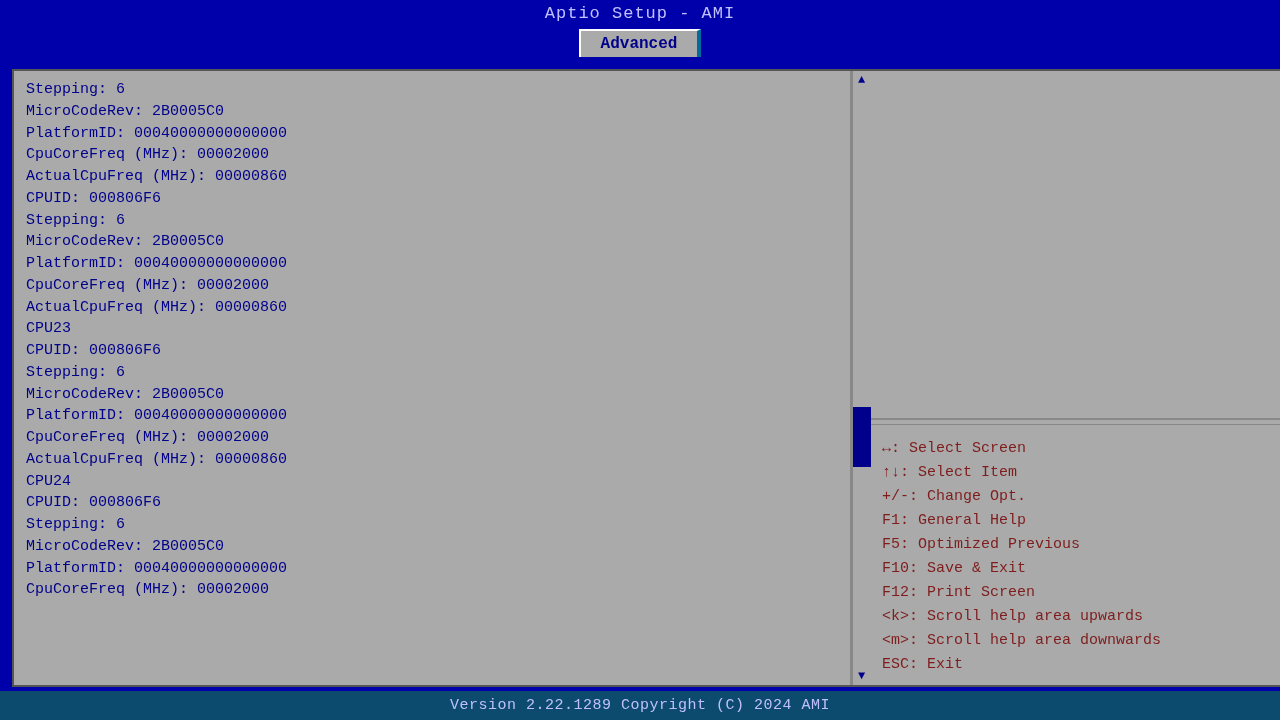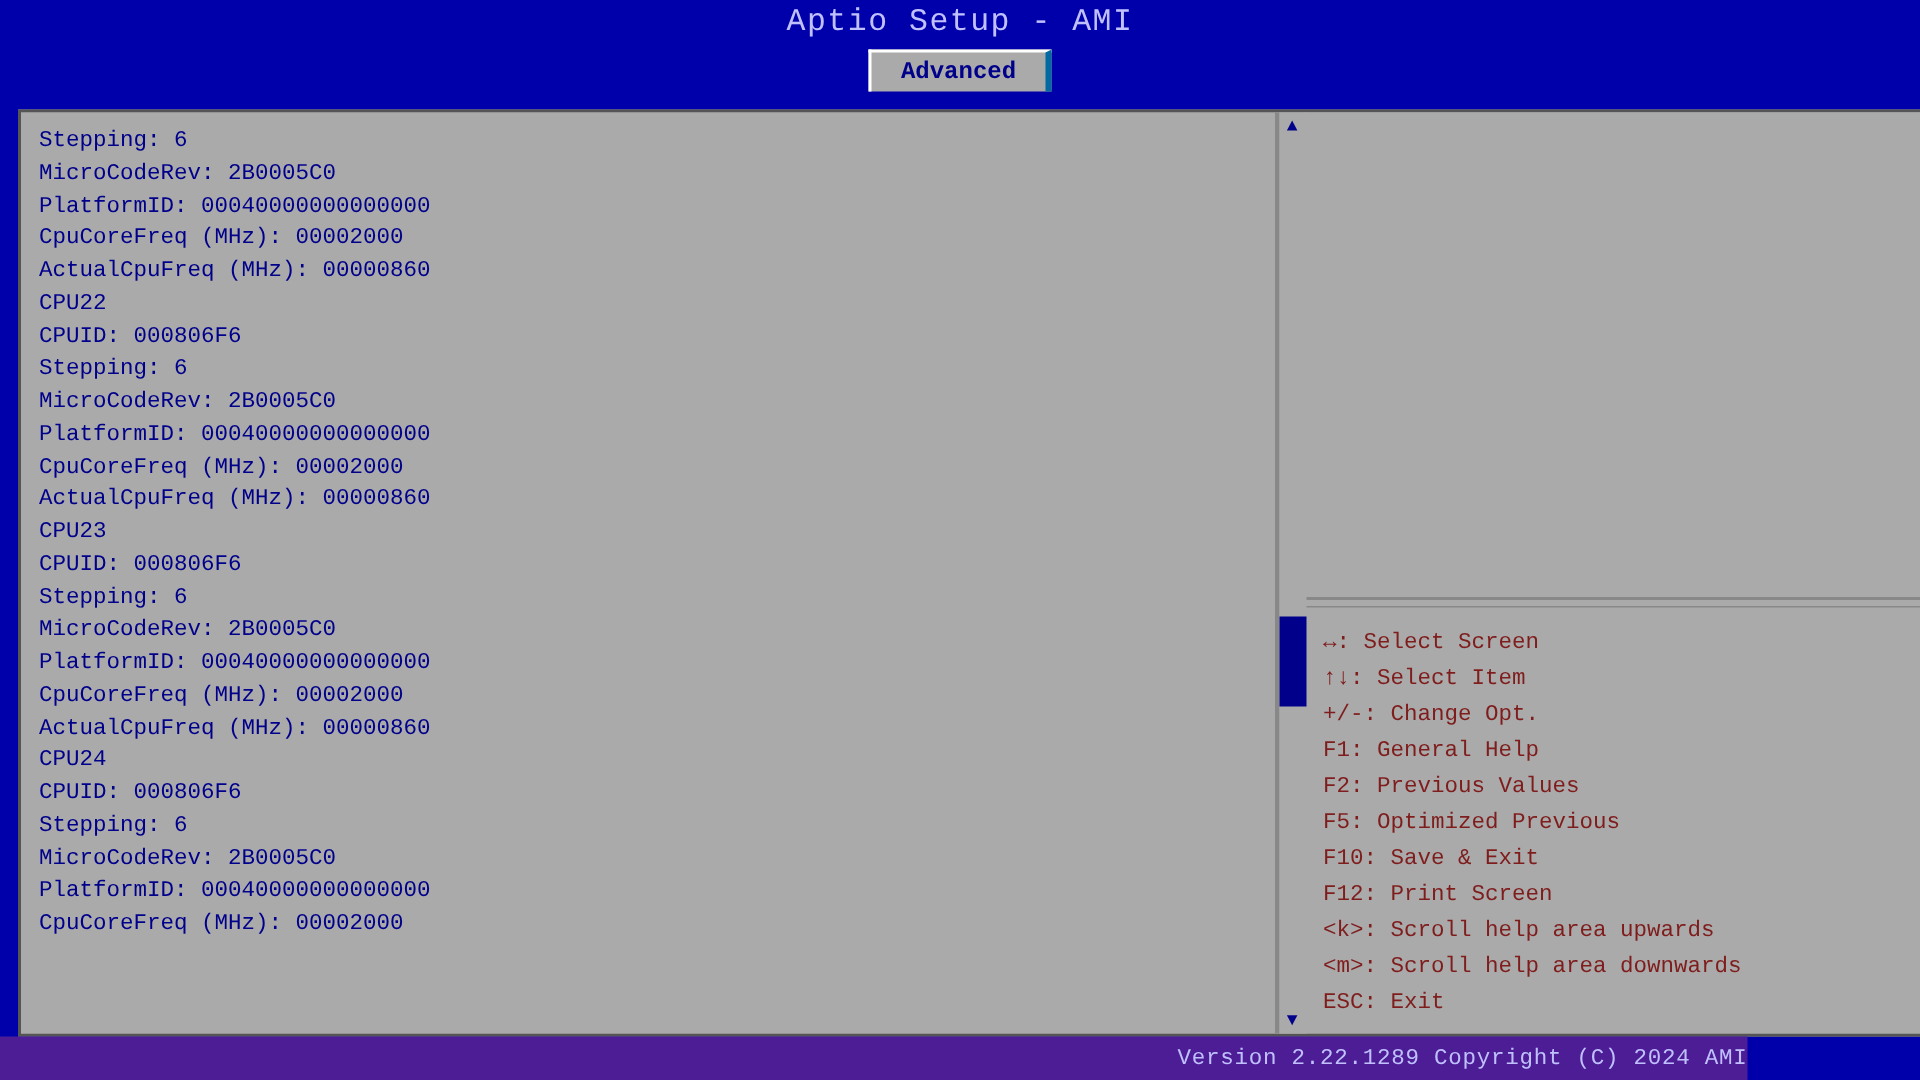--- a/index.html
+++ b/index.html
@@ -15,21 +15,21 @@
       font-size: 16px;
       overflow: hidden;
     }
 
     
     #title-bar {
       background-color: #0000aa;
       color: #c0c0ff;
       text-align: center;
       padding: 4px 0;
-      font-size: 21px;
+      font-size: 17px;
       letter-spacing: 1px;
     }
 
     
     #tab-bar {
       background-color: #0000aa;
       padding: 2px 0 0 0;
       display: flex;
       justify-content: center;
     }
@@ -131,29 +131,29 @@
     }
 
     #key-help .help-line {
       font-size: 15px;
       line-height: 1.6;
       white-space: pre;
     }
 
     
     #footer {
-      background-color: #4c1d95;
+      background-color: #0c4a6e;
       color: #c0c0ff;
-      text-align: right;
+      text-align: center;
       padding: 6px 0;
       font-size: 15px;
       letter-spacing: 0.5px;
       position: absolute;
       bottom: 0;
-      width: 1165px;
+      width: 1280px;
     }
 
     #separator-line {
       border: none;
       border-top: 1px solid #888888;
       margin: 4px 0;
     }
   </style>
 </head>
 <body>
@@ -170,21 +170,20 @@
 
 <div id="main-content">
 
   <div id="left-panel">
     <div id="info-lines">
         <div class="info-line">Stepping: 6</div>
         <div class="info-line">MicroCodeRev: 2B0005C0</div>
         <div class="info-line">PlatformID: 00040000000000000</div>
         <div class="info-line">CpuCoreFreq (MHz): 00002000</div>
         <div class="info-line">ActualCpuFreq (MHz): 00000860</div>
-        <div class="info-line">CPU22</div>
         <div class="info-line">CPUID: 000806F6</div>
         <div class="info-line">Stepping: 6</div>
         <div class="info-line">MicroCodeRev: 2B0005C0</div>
         <div class="info-line">PlatformID: 00040000000000000</div>
         <div class="info-line">CpuCoreFreq (MHz): 00002000</div>
         <div class="info-line">ActualCpuFreq (MHz): 00000860</div>
         <div class="info-line">CPU23</div>
         <div class="info-line">CPUID: 000806F6</div>
         <div class="info-line">Stepping: 6</div>
         <div class="info-line">MicroCodeRev: 2B0005C0</div>
@@ -210,21 +209,20 @@
 
   <div id="right-panel">
     <div id="help-area"></div>
     <hr id="separator-line">
     <div id="key-help">
       <div id="key-help-lines">
           <div class="help-line">↔: Select Screen</div>
           <div class="help-line">↑↓: Select Item</div>
           <div class="help-line">+/-: Change Opt.</div>
           <div class="help-line">F1: General Help</div>
-          <div class="help-line">F2: Previous Values</div>
           <div class="help-line">F5: Optimized Previous</div>
           <div class="help-line">F10: Save &amp; Exit</div>
           <div class="help-line">F12: Print Screen</div>
           <div class="help-line">&lt;k&gt;: Scroll help area upwards</div>
           <div class="help-line">&lt;m&gt;: Scroll help area downwards</div>
           <div class="help-line">ESC: Exit</div>
         </div>
     </div>
   </div>
 

